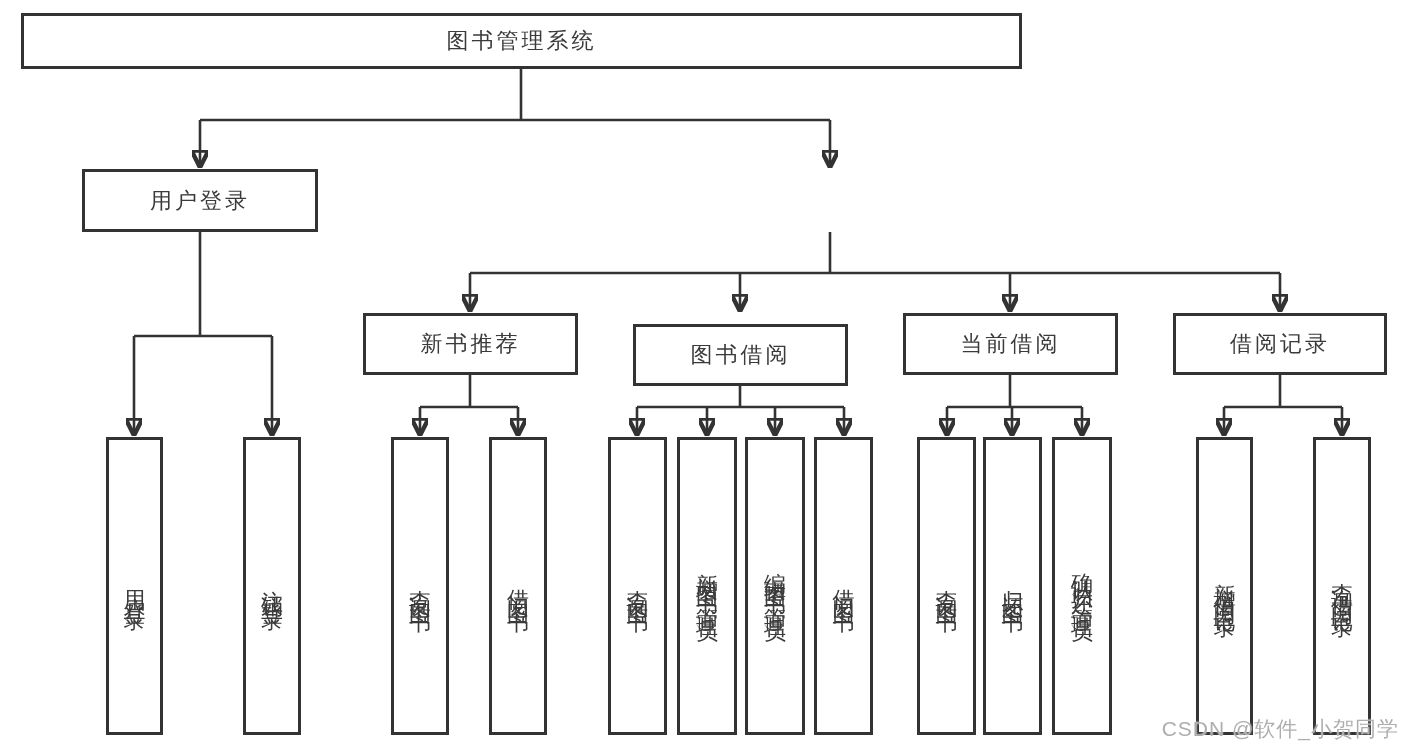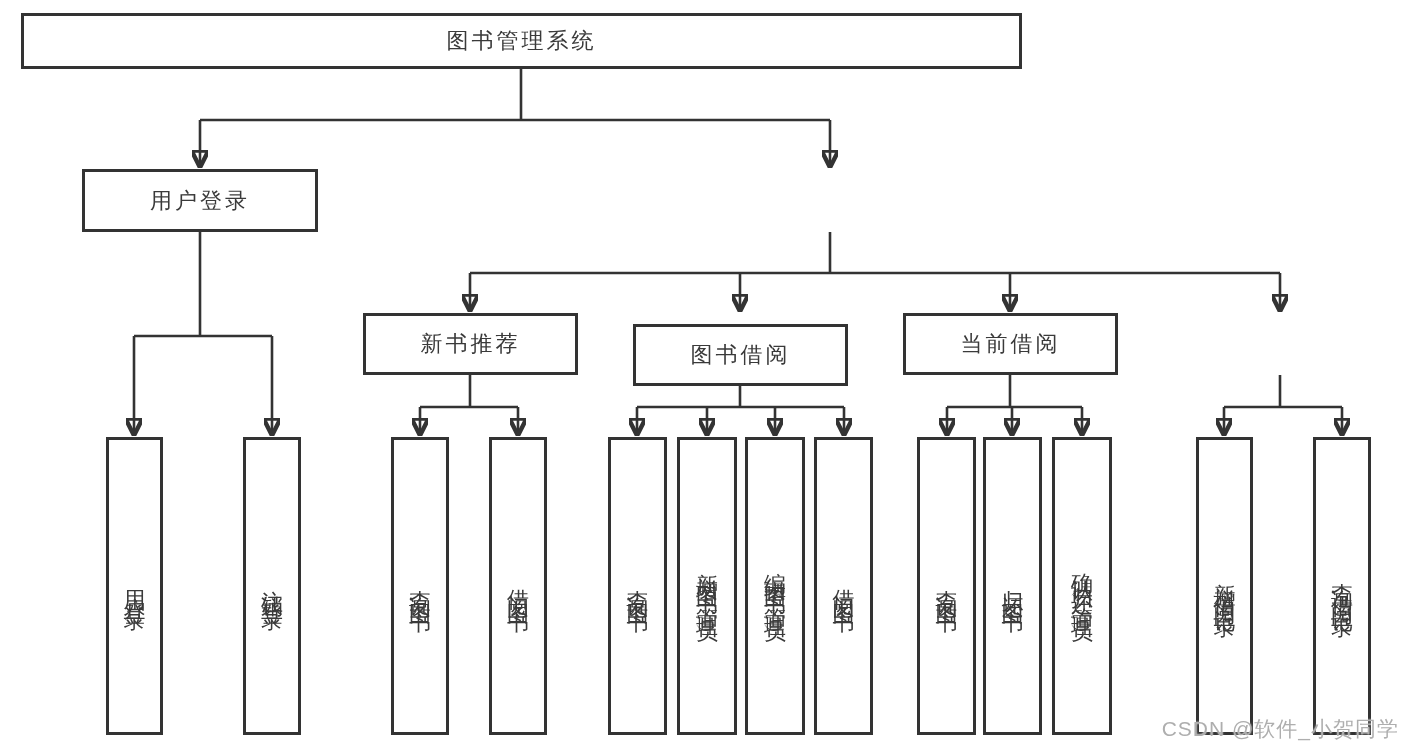--- a/index.html
+++ b/index.html
@@ -96,20 +96,21 @@
     <line x1="1342" y1="407" x2="1342" y2="433" marker-end="url(#arr)"></line>
   </svg>
 
   <div class="node" style="left:21px;top:13px;width:1001px;height:56px">图书管理系统</div>
 
   <div class="node" style="left:82px;top:169px;width:236px;height:63px">用户登录</div>
 
   <div class="node" style="left:363px;top:313px;width:215px;height:62px">新书推荐</div>
   <div class="node" style="left:633px;top:324px;width:215px;height:62px">图书借阅</div>
   <div class="node" style="left:903px;top:313px;width:215px;height:62px">当前借阅</div>
+  <div class="node" style="left:1173px;top:313px;width:214px;height:62px">借阅记录</div>
 
   <div class="node v" style="left:106px;top:437px;width:57px;height:298px">用户登录</div>
   <div class="node v" style="left:243px;top:437px;width:58px;height:298px">注销登录</div>
 
   <div class="node v" style="left:391px;top:437px;width:58px;height:298px">查询图书</div>
   <div class="node v" style="left:489px;top:437px;width:58px;height:298px">借阅图书</div>
 
   <div class="node v" style="left:608px;top:437px;width:59px;height:298px">查询图书</div>
   <div class="node v" style="left:677px;top:437px;width:60px;height:298px">新增图书（管理员）</div>
   <div class="node v" style="left:745px;top:437px;width:60px;height:298px">编辑图书（管理员）</div>

